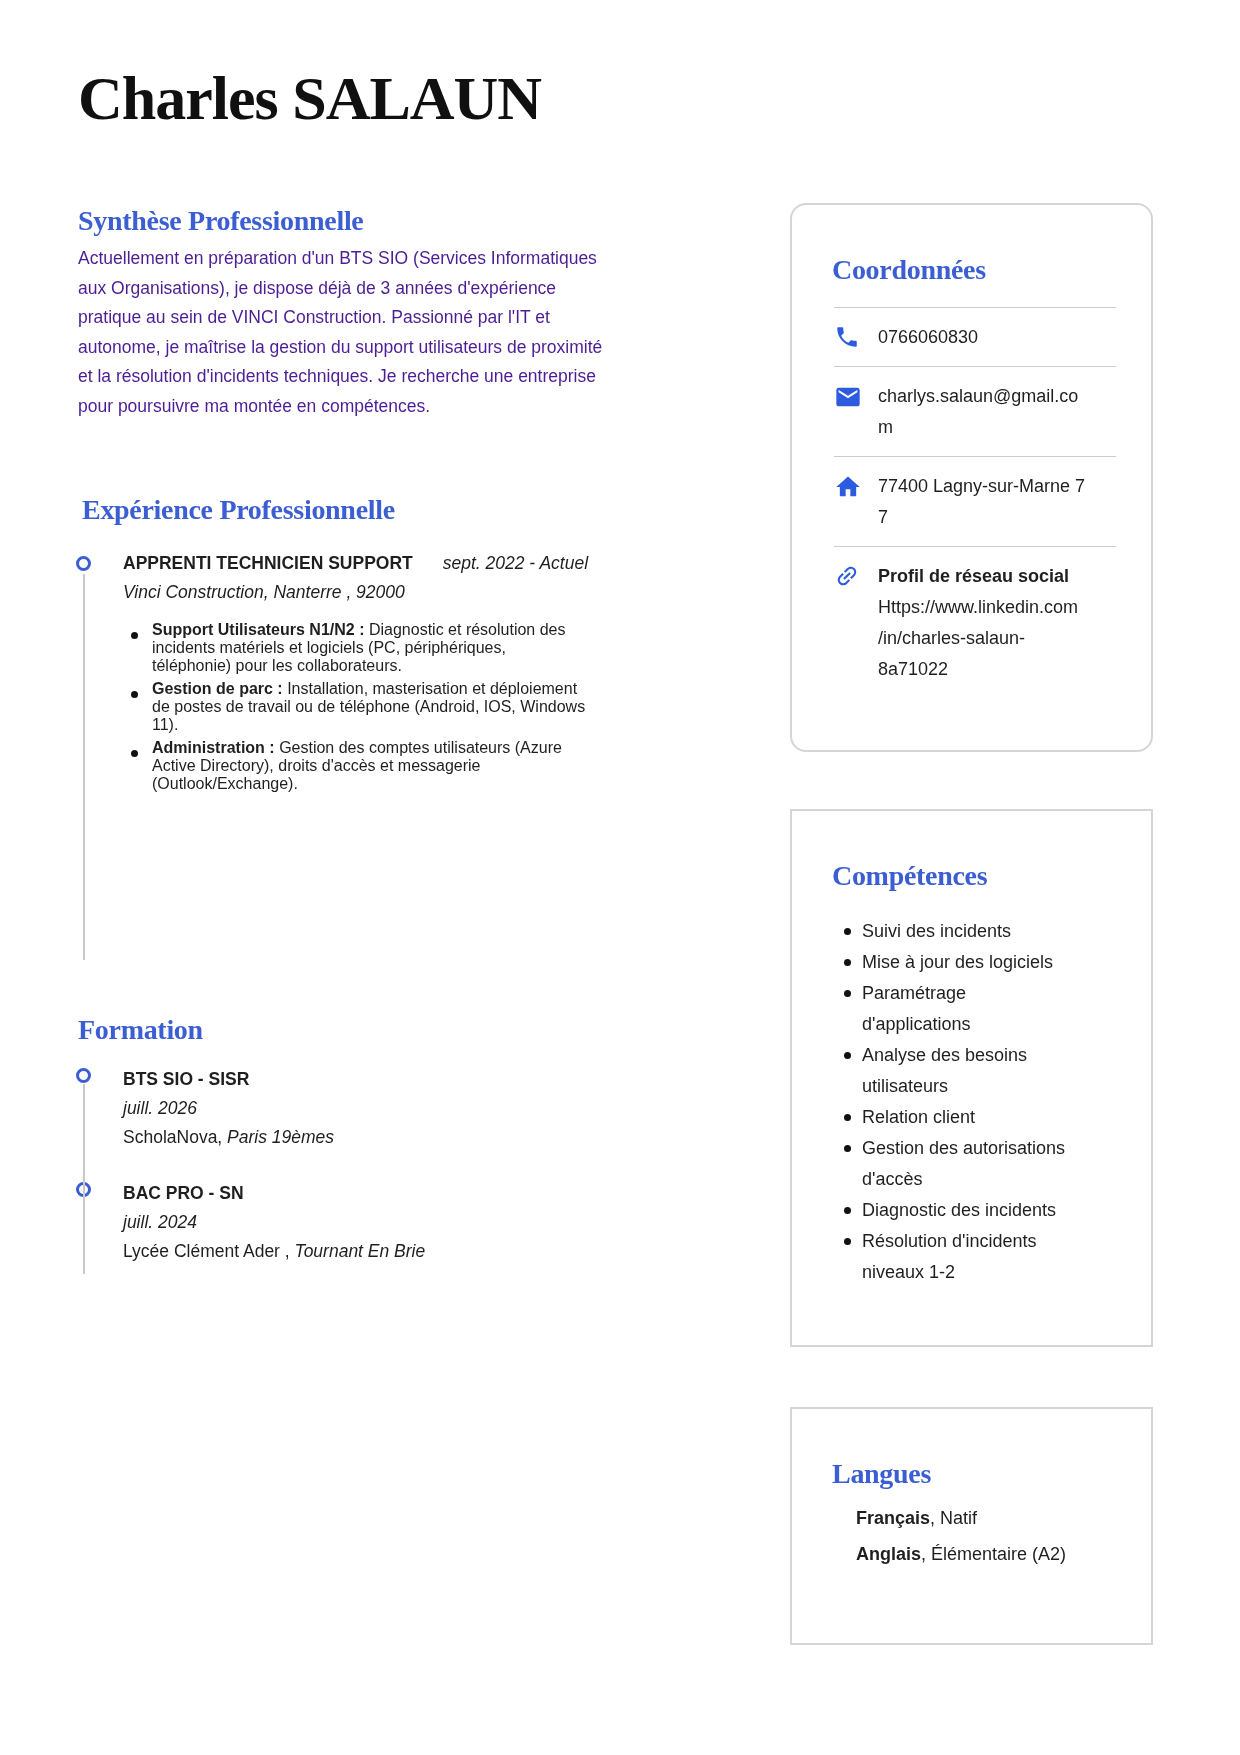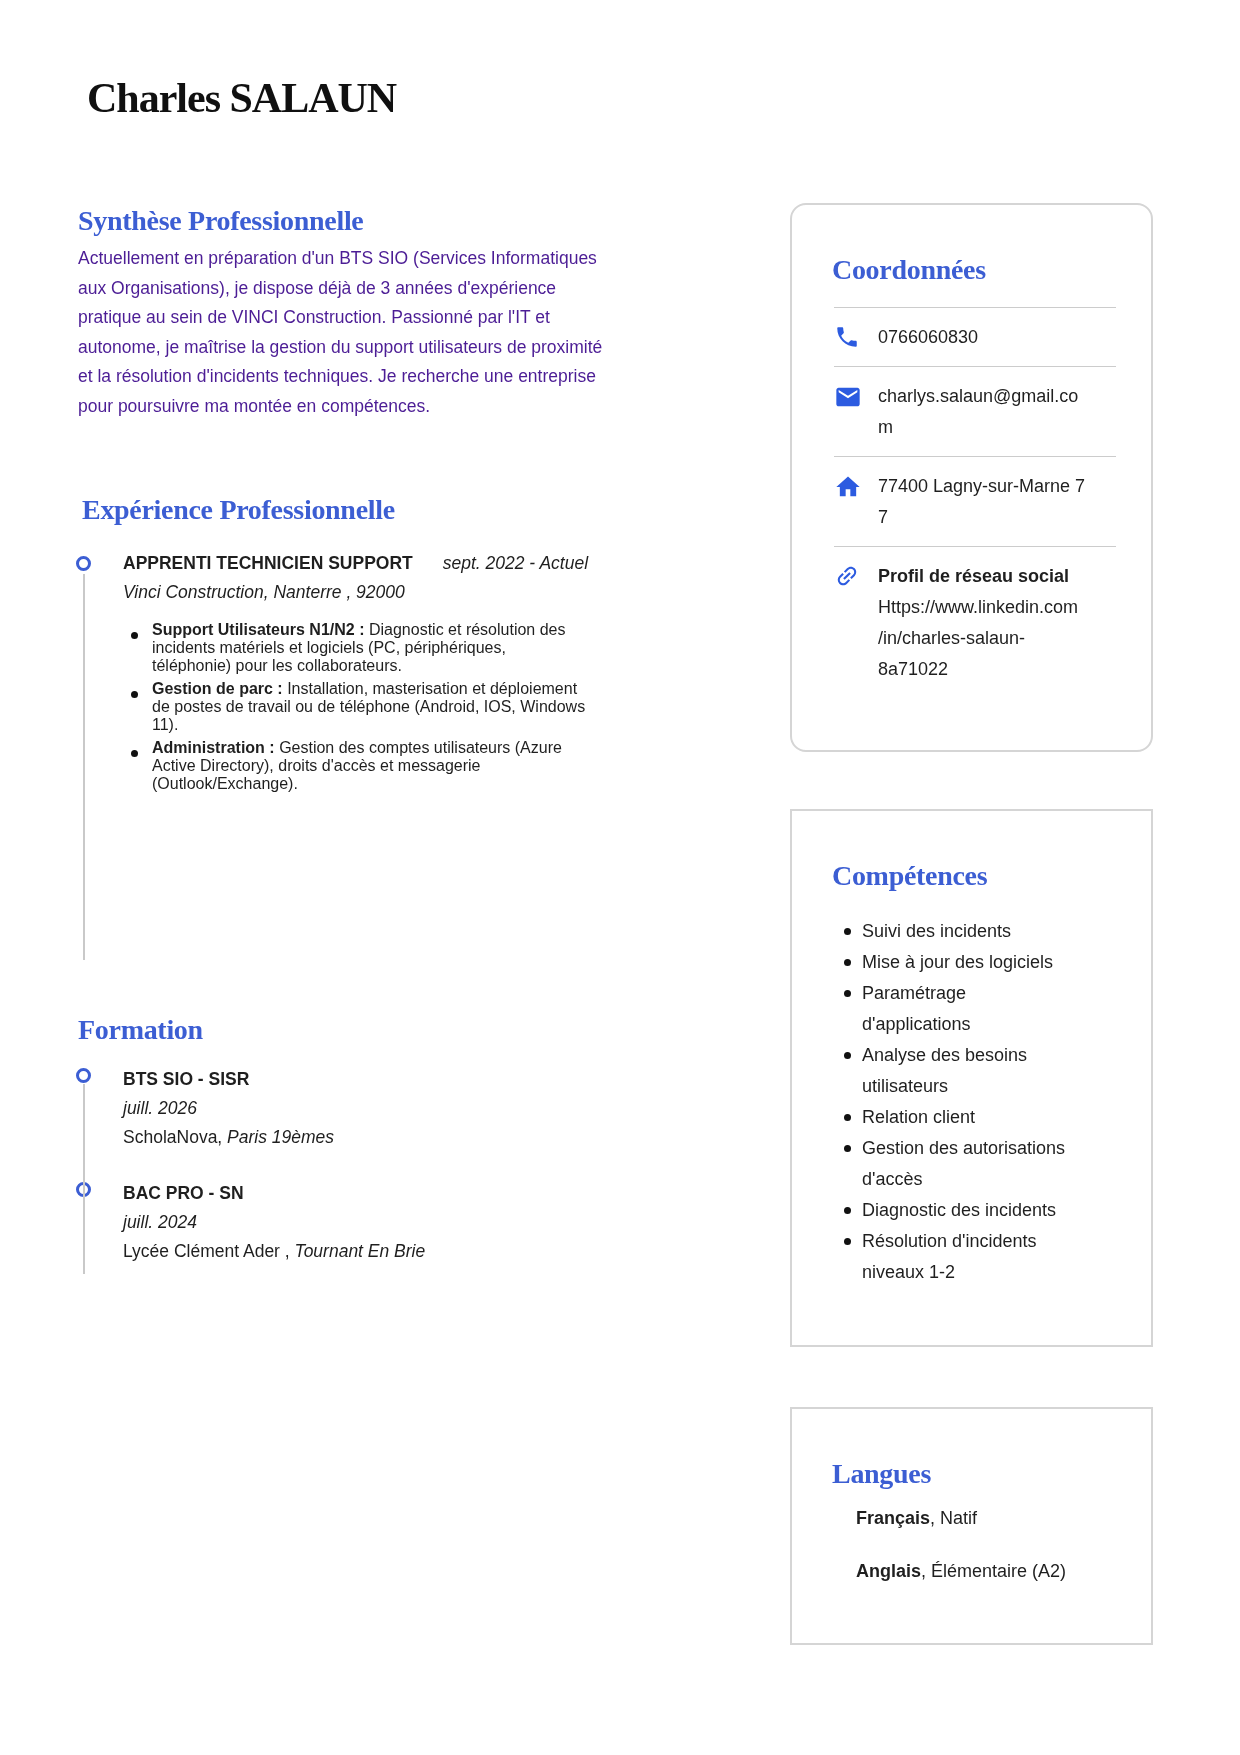--- a/index.html
+++ b/index.html
@@ -4,23 +4,23 @@
 <style>
   html,body { margin:0; padding:0; background:#ffffff; }
   .page {
     position:relative; width:1240px; height:1755px; background:#ffffff;
     font-family:"Liberation Sans", sans-serif; color:#1f1f1f; overflow:hidden;
   }
   .pre { white-space:pre-line; }
 
   
   .name {
-    position:absolute; left:87px; top:56px; margin:0;
+    position:absolute; left:78px; top:56px; margin:0;
     font-family:"Liberation Serif", serif; font-weight:700;
-    font-size:42px; line-height:84px; letter-spacing:-1px; color:#101010;
+    font-size:62px; line-height:84px; letter-spacing:-1px; color:#101010;
   }
   .sec-h {
     position:absolute; margin:0;
     font-family:"Liberation Serif", serif; font-weight:700;
     font-size:28px; line-height:36px; letter-spacing:-0.3px; color:#3c5ed3;
   }
   #sum-h  { left:78px; top:203px; }
   #exp-h  { left:82px; top:492px; }
   #form-h { left:78px; top:1012px; }
 
@@ -85,21 +85,21 @@
     list-style:none; margin:0; padding:0; }
   #skills-list li { position:relative; padding-left:18px;
     font-size:18px; line-height:31px; }
   #skills-list li::before {
     content:""; position:absolute; left:0; top:12px;
     width:7px; height:7px; border-radius:50%; background:#111;
   }
 
   .lrow { position:absolute; left:40px; font-size:18px; line-height:28px; }
   #lang-0 { top:95px; }
-  #lang-1 { top:148px; }
+  #lang-1 { top:131px; }
   .lang-name { font-weight:700;margin-left:24px; }
 
   .icon-svg { display:block; fill:#2c5be0; }
 </style>
 </head>
 <body>
 
 <div class="page">
 
   <h1 class="name">Charles SALAUN</h1>

